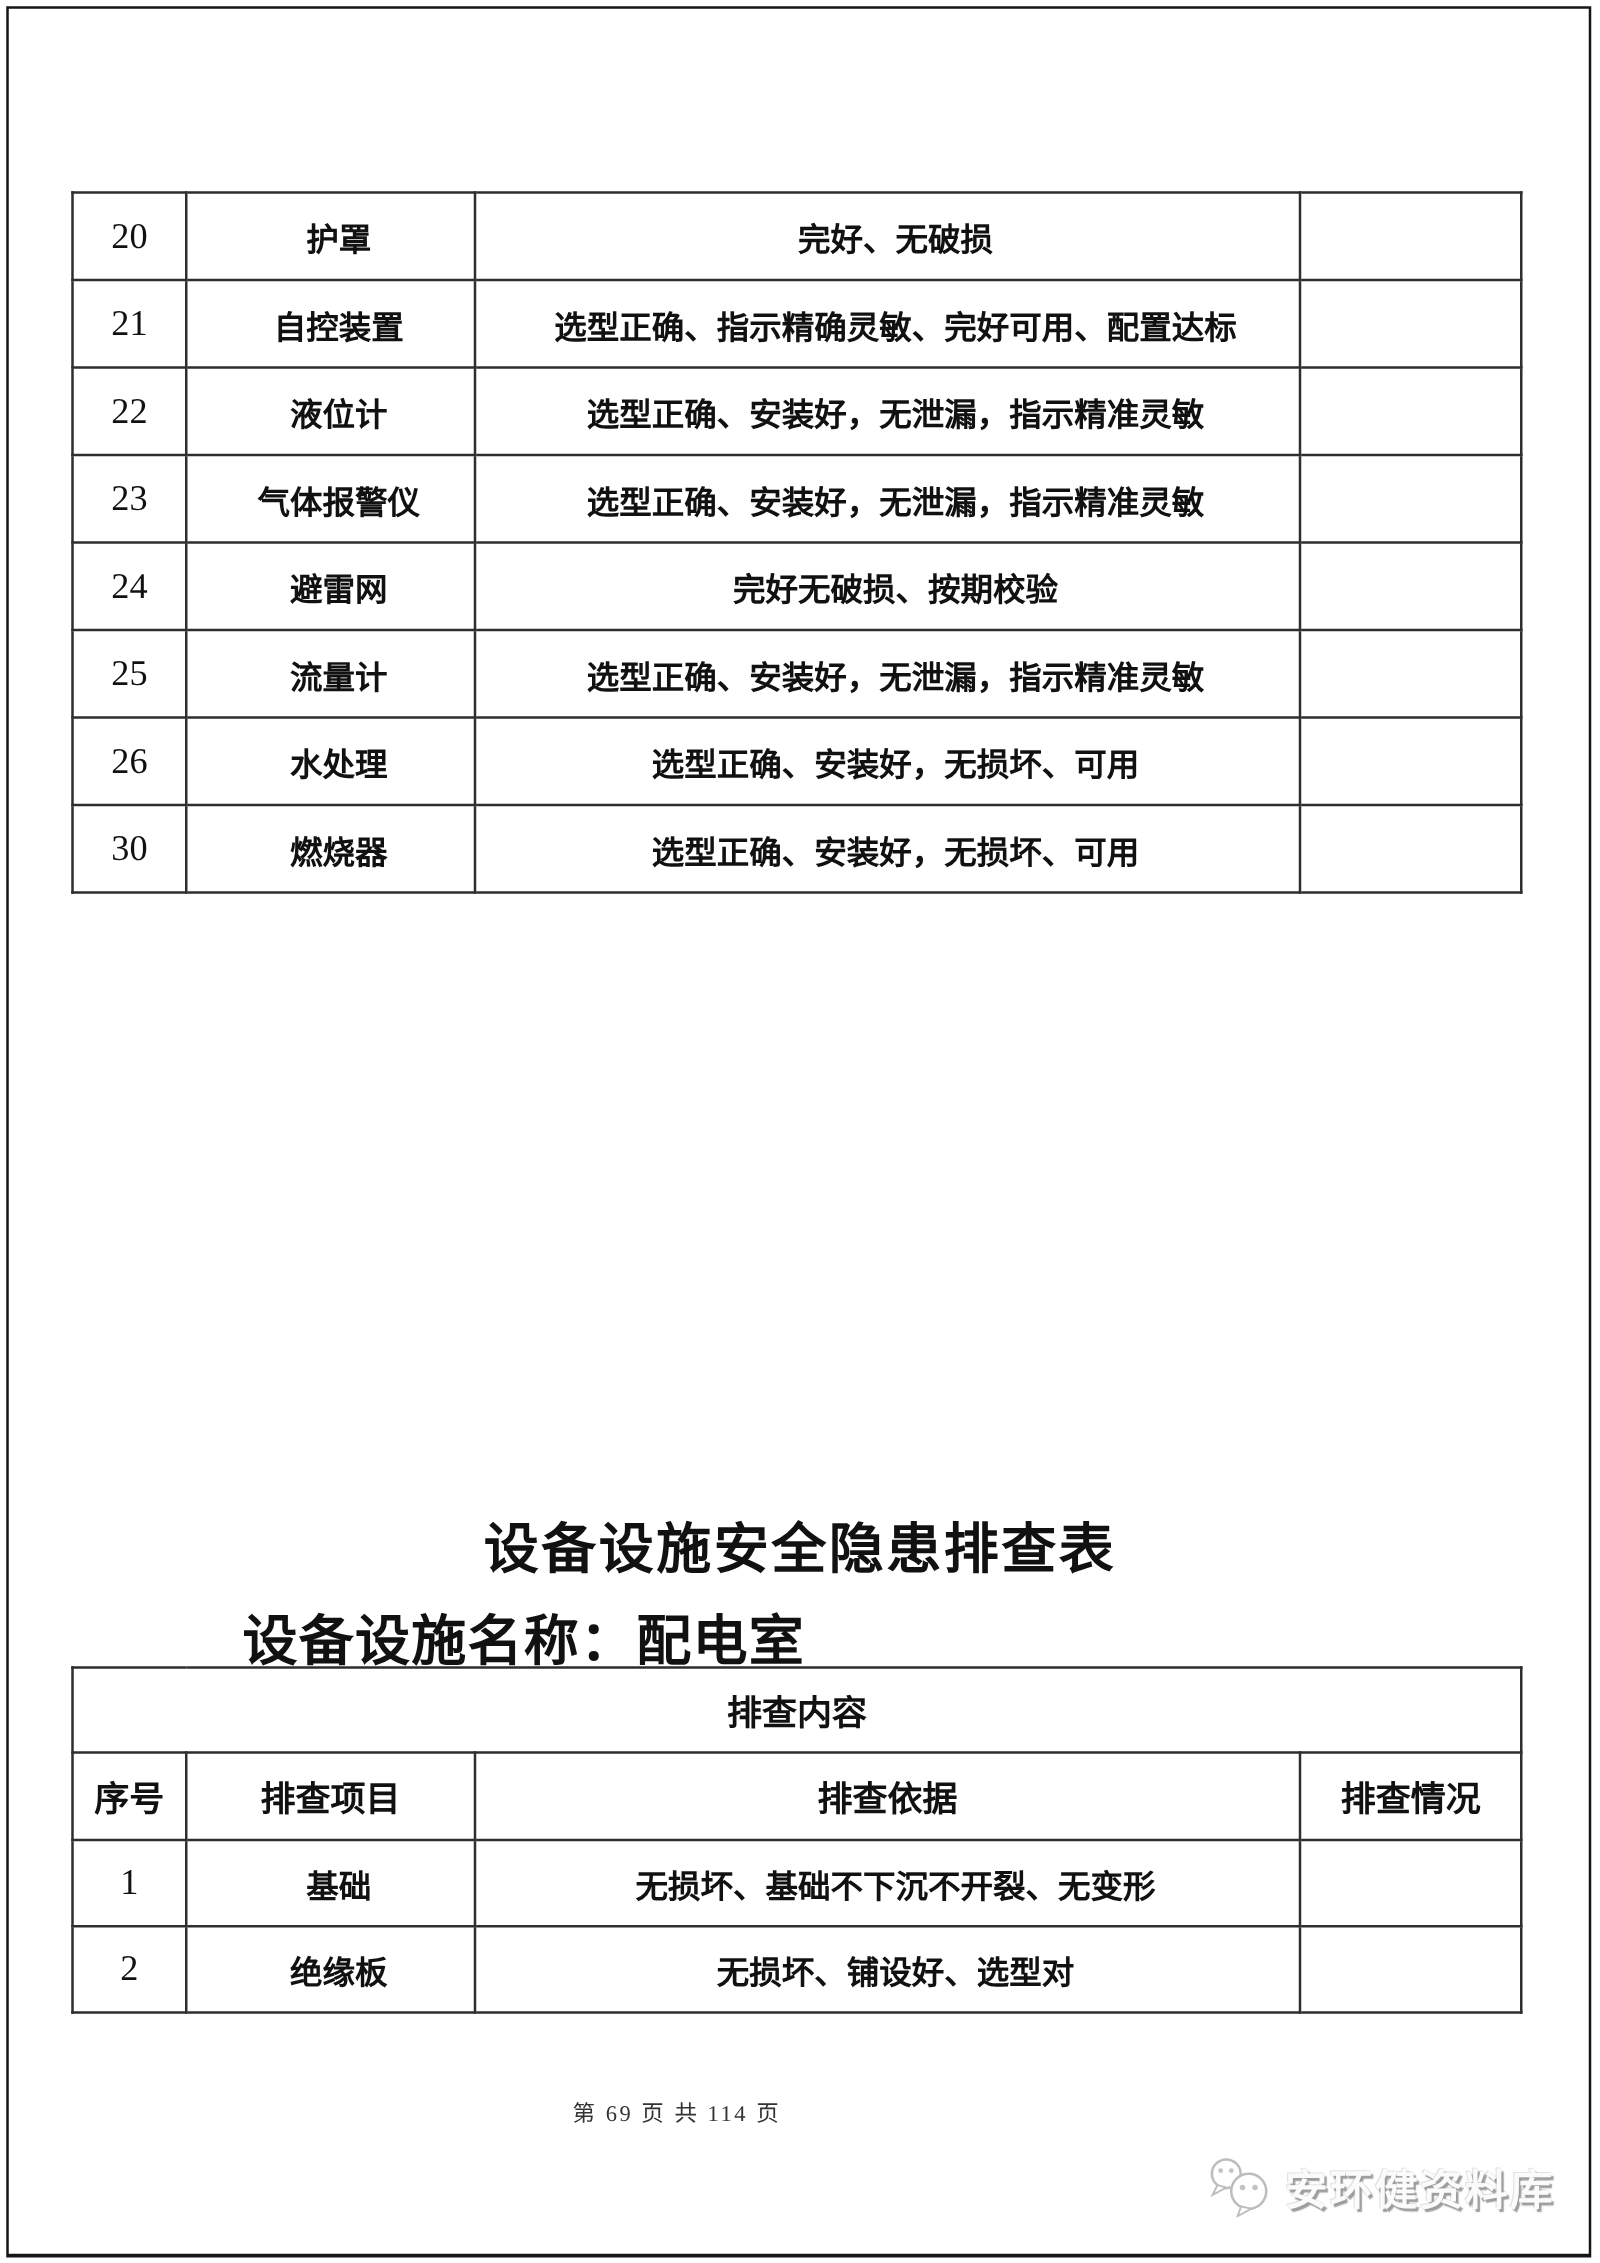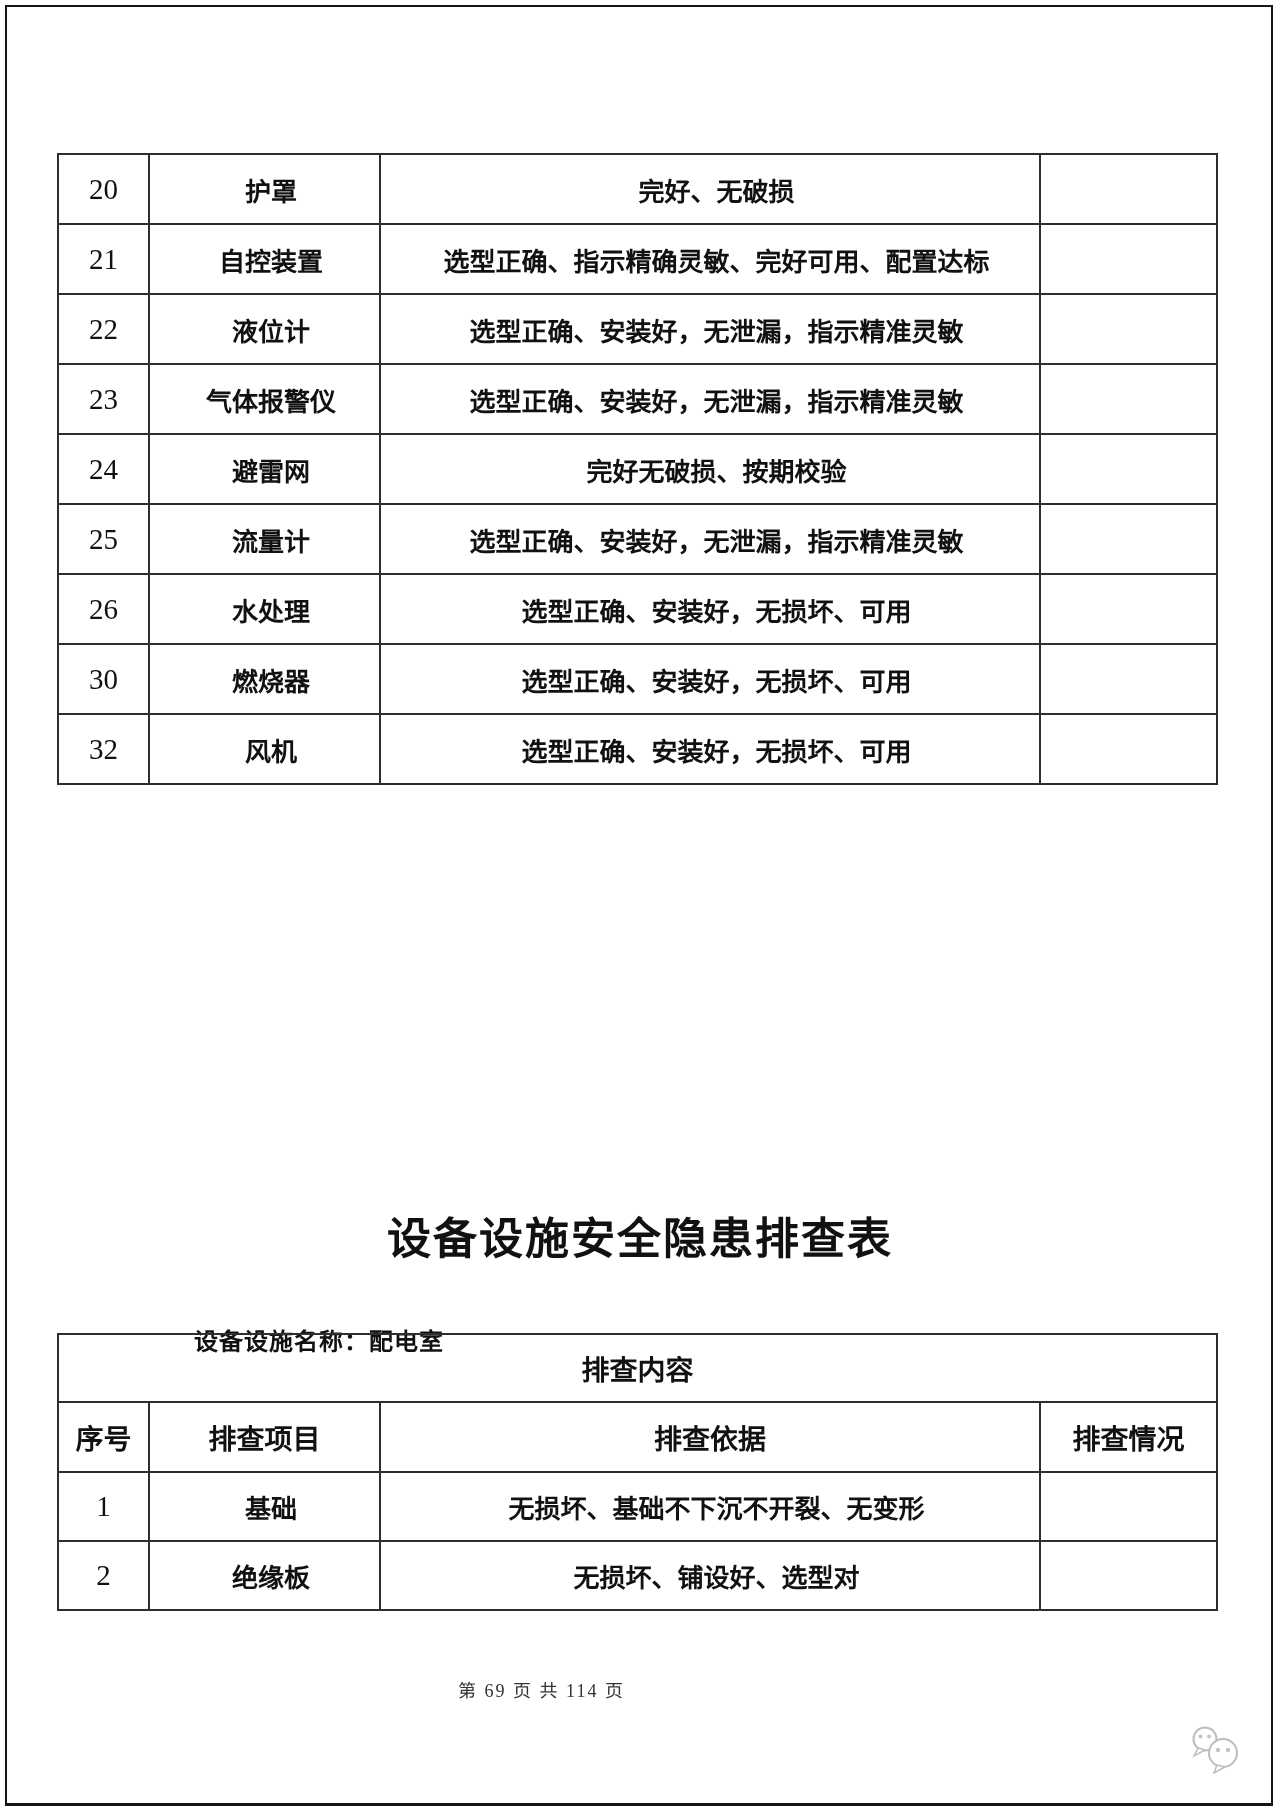--- a/index.html
+++ b/index.html
@@ -64,22 +64,22 @@
     left: 0; top: 1203px;
     width: 1280px;
     text-align: center;
     font-size: 44px;
     font-weight: bold;
     letter-spacing: 2px;
     font-family: Liberation Mono, monospace;
   }
   .doc-subtitle {
     position: absolute;
-    left: 194px; top: 1322px;
-    font-size: 24px;
+    left: 194px; top: 1277px;
+    font-size: 44px;
     font-weight: bold;
     letter-spacing: 1px;
   }
   .page-footer {
     position: absolute;
     left: 0; top: 1676px;
     width: 1083px;
     text-align: center;
     font-size: 18px;
     font-family: "Liberation Serif", serif;
@@ -153,26 +153,20 @@
       </tr>
       <tr>
         <td class="num">26</td>
         <td class="item">水处理</td>
         <td class="criteria">选型正确、安装好，无损坏、可用</td>
         <td class="status"></td>
       </tr>
       <tr>
         <td class="num">30</td>
         <td class="item">燃烧器</td>
-        <td class="criteria">选型正确、安装好，无损坏、可用</td>
-        <td class="status"></td>
-      </tr>
-      <tr>
-        <td class="num">32</td>
-        <td class="item">风机</td>
         <td class="criteria">选型正确、安装好，无损坏、可用</td>
         <td class="status"></td>
       </tr>
     </tbody>
 </table>
 
 <div class="doc-title">设备设施安全隐患排查表</div>
 
 <div class="doc-subtitle"><span>设备设施名称：</span><span>配电室</span></div>
 
@@ -220,13 +214,14 @@
       <circle cx="35" cy="29" r="14"></circle>
       <polygon points="29,41 26,49 37,43" stroke-width="1.5"></polygon>
     </g>
     <g fill="#c3c3c3" stroke="none">
       <circle cx="12.5" cy="12.5" r="1.9"></circle>
       <circle cx="21" cy="12.5" r="1.9"></circle>
       <circle cx="30" cy="26" r="2.2"></circle>
       <circle cx="40" cy="26" r="2.2"></circle>
     </g>
   </svg>
+  <span class="wm-text">安环健资料库</span>
 </div>
 
 </body></html>

